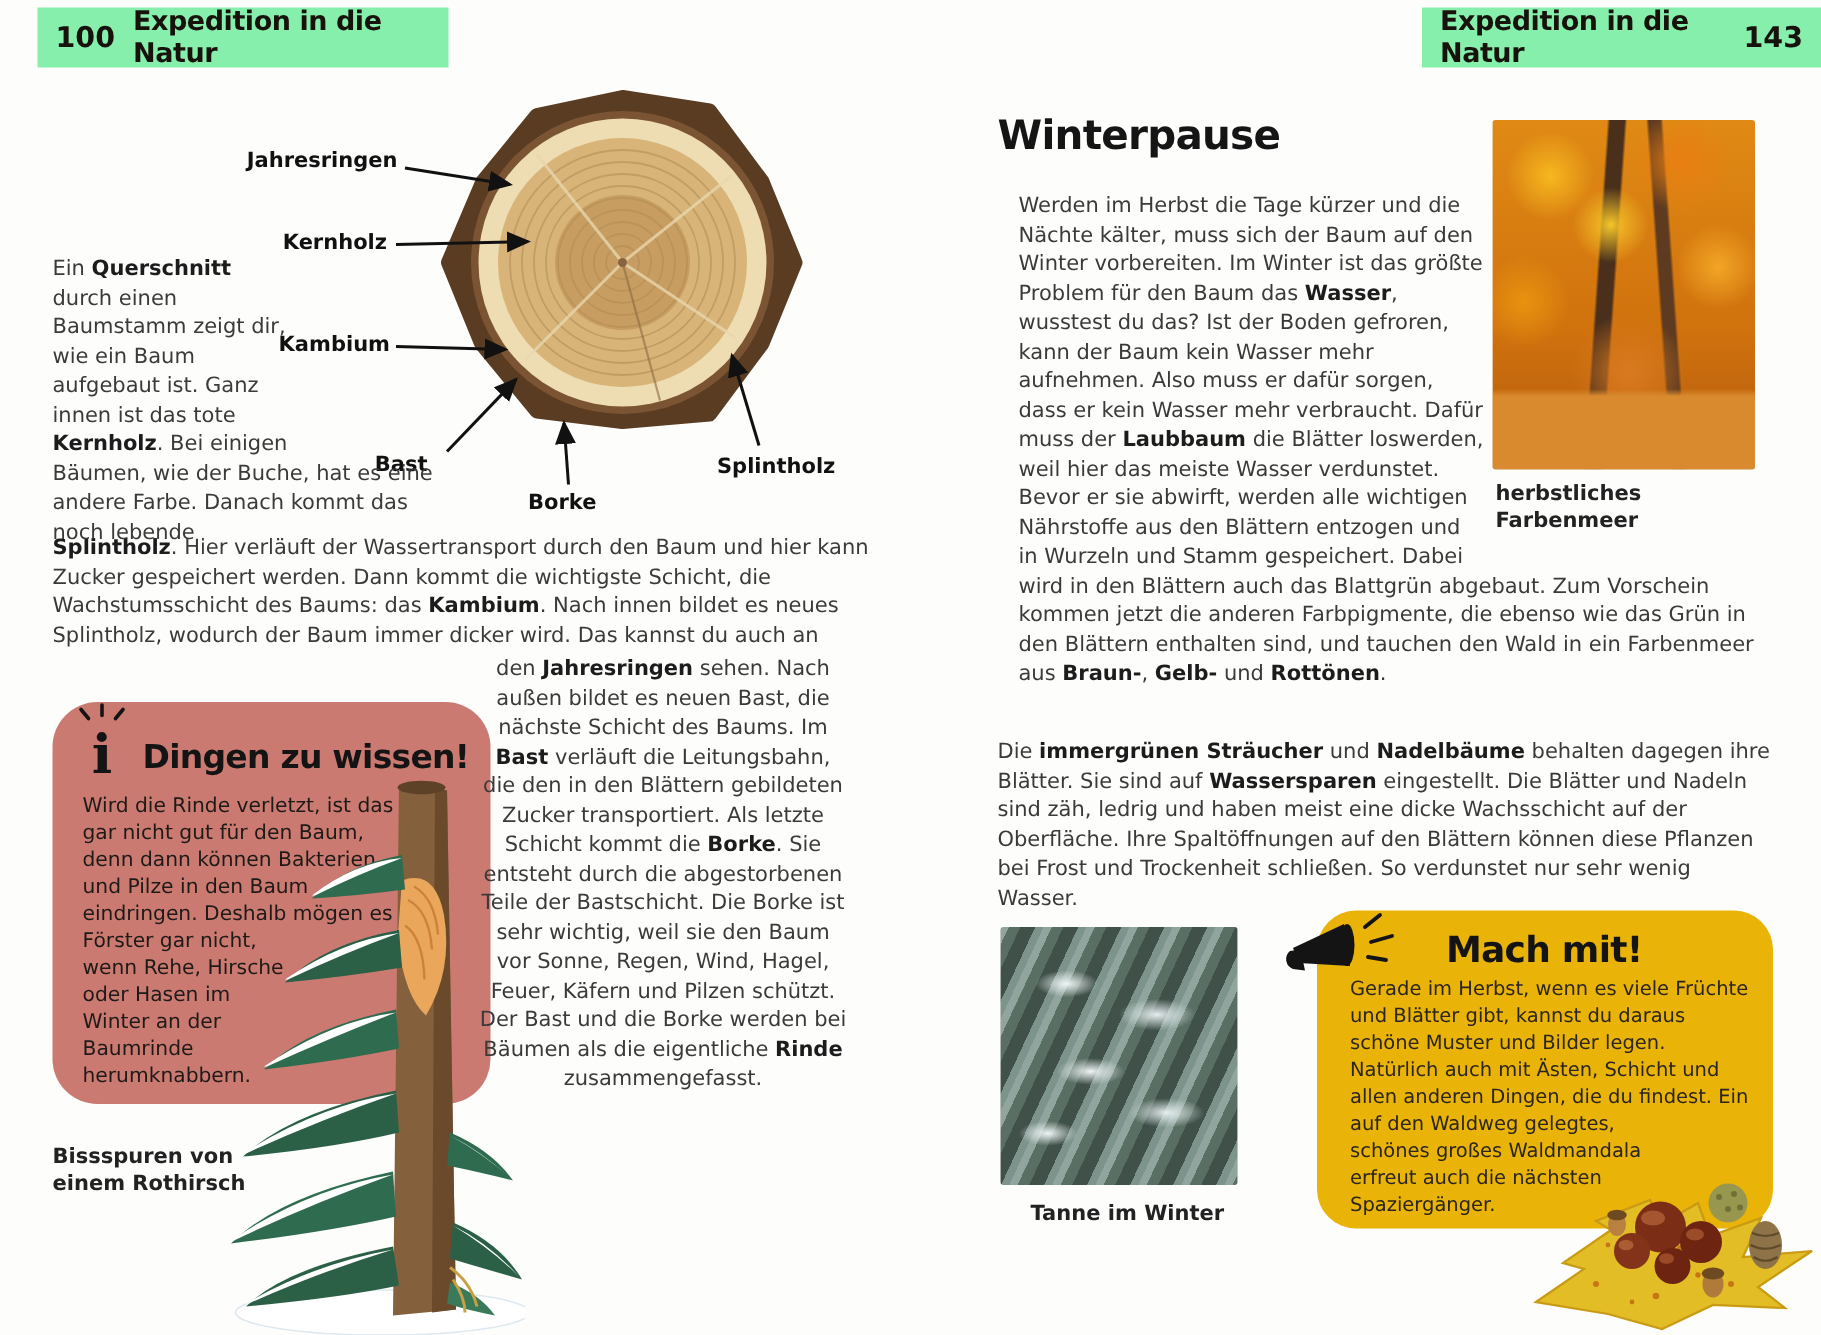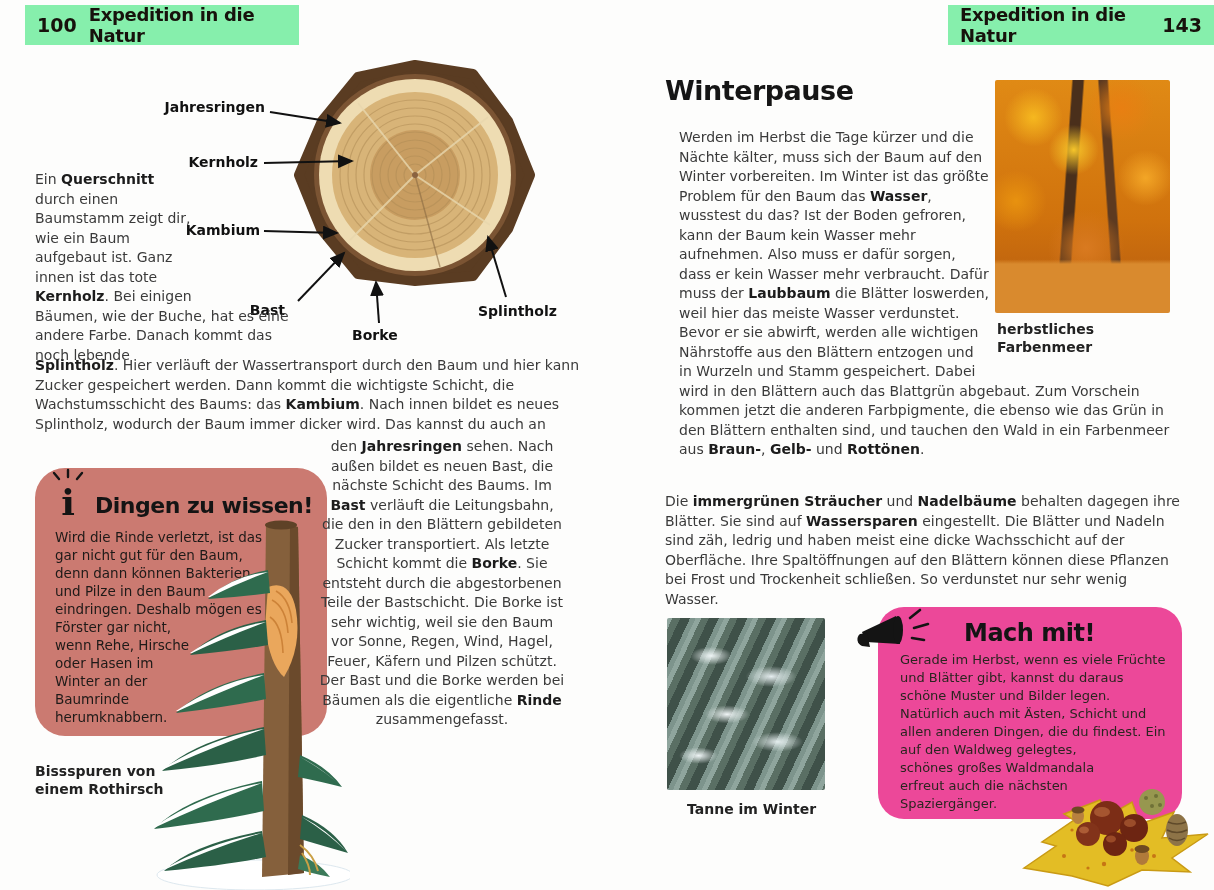--- a/index.html
+++ b/index.html
@@ -22,21 +22,21 @@
   .spacer{float:right;}
   
   .dlabel{font-weight:bold;font-size:14px;color:#111;}
   .r{text-align:right;}
   
   .infobox{background:#cb7a71;border-radius:30px;}
   .ib-head{display:flex;align-items:flex-end;gap:10px;padding:16px 14px 4px 16px;}
   .boxtitle{font-weight:bold;font-size:22px;color:#141414;margin:0;letter-spacing:-0.5px;}
   .ib-text{margin:6px 16px 0 20px;font-size:13.5px;line-height:18px;color:#1e1a18;}
   
-  .machbox{background:#ec4899;border-radius:26px;}
+  .machbox{background:#eab308;border-radius:26px;}
   .mb-text{margin:4px 14px 0 22px;font-size:13px;line-height:18px;color:#2a2520;}
   
   .photo{border-radius:2px;}
   .photo-autumn{
     background-color:#c56a10;
     background-image:
       linear-gradient(to top,#d98a2e 0 21%,rgba(0,0,0,0) 23%),
       radial-gradient(circle 42px at 22% 16%,#f6b81f,rgba(246,184,31,0) 70%),
       radial-gradient(circle 48px at 72% 12%,#e87f12,rgba(232,127,18,0) 70%),
       radial-gradient(circle 40px at 86% 42%,#f3a626,rgba(243,166,38,0) 70%),

